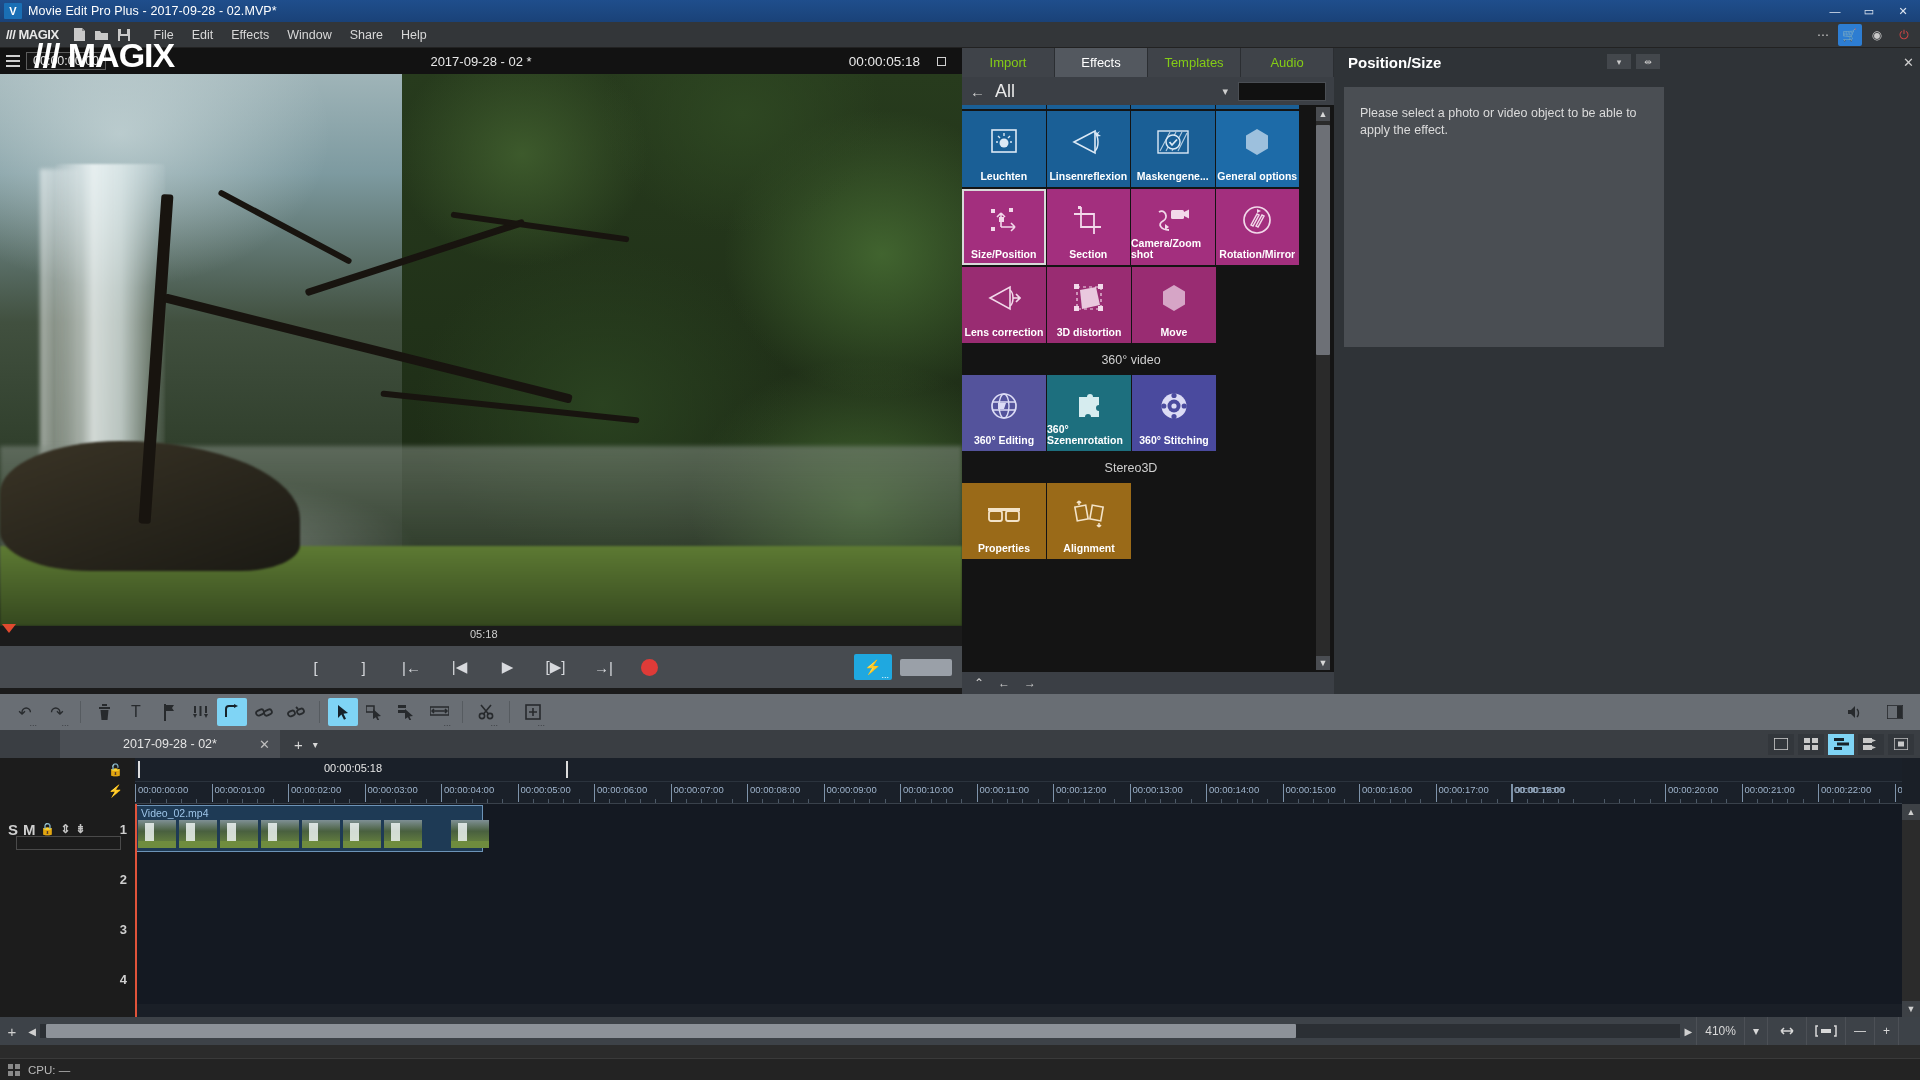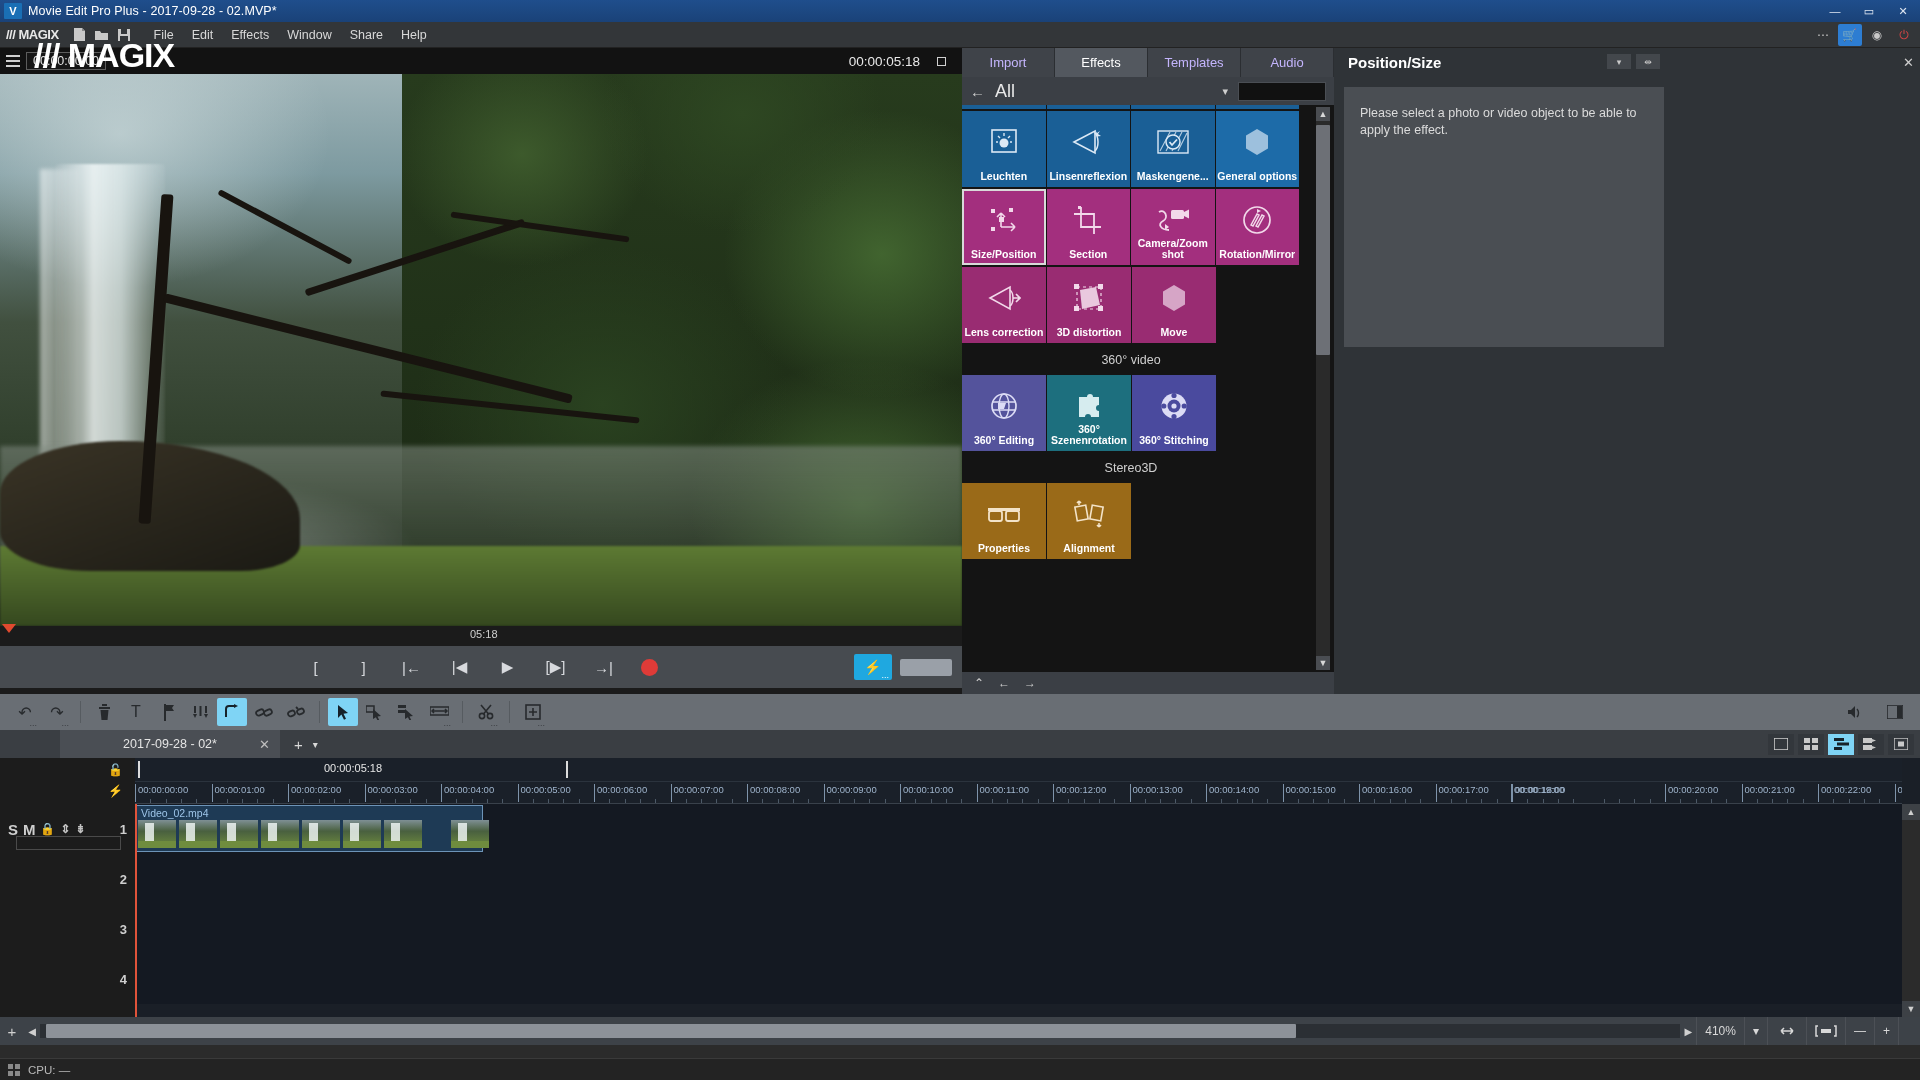--- a/index.html
+++ b/index.html
@@ -106,35 +106,35 @@
   .tp-flash { width:38px; height:26px; background:#1fa8e0; border-radius:2px;
     display:flex; align-items:center; justify-content:center; color:#fff; font-size:14px;
     position:relative; }
   .tp-flash::after { content:"..."; position:absolute; right:3px; bottom:0px; font-size:9px; }
   .tp-pill { width:52px; height:17px; background:#9aa0a8; border-radius:2px; }
 
   
   .fx-col { width:372px; background:#191919; display:flex; flex-direction:column; }
   .fx-tabs { height:29px; display:flex; background:#3f4349; }
   .fx-tab { flex:1; display:flex; align-items:center; justify-content:center;
-    font-size:13px; color:#c4b5fd; background:#3f4349; border-right:1px solid #2b2e32; }
+    font-size:13px; color:#84cc16; background:#3f4349; border-right:1px solid #2b2e32; }
   .fx-tab.active { background:#53585f; color:#fff; }
   .fx-bar { height:28px; background:#3b3f45; display:flex; align-items:center;
     padding:0 8px; gap:10px; }
   .fx-back { color:#cfcfcf; font-size:15px; }
   .fx-allw { font-size:18px; color:#e8e8e8; flex:1; }
   .fx-chev { color:#cfcfcf; font-size:11px; }
   .fx-search { width:88px; height:19px; background:#111; border:1px solid #4a4e54; }
   .fx-body { flex:1; position:relative; overflow:hidden; background:#141414; }
   .fx-grid { position:absolute; left:0; top:0; width:338px; }
   .fx-row { display:flex; }
   .tile { width:84px; height:76px; margin:0 1px 2px 0; position:relative;
     display:flex; flex-direction:column; align-items:center; justify-content:flex-end;
     padding-bottom:5px; color:#fff; font-size:10.5px; font-weight:bold;
-    text-align:center; line-height:11px; }
+    text-align:left; line-height:11px; }
   .tile .ic { position:absolute; top:12px; left:0; right:0; height:38px;
     display:flex; align-items:center; justify-content:center; }
   .tile.blue { background:#1a5f96; }
   .tile.blue2 { background:#1d6ba8; }
   .tile.mag { background:#a32f7e; }
   .tile.mag2 { background:#992c72; }
   .tile.sel { outline:2px solid #d9d9d9; outline-offset:-2px; }
   .tile.violet { background:#54539c; }
   .tile.teal { background:#1d6f7e; }
   .tile.indigo { background:#4a4a9e; }
@@ -309,20 +309,21 @@
 
   <div class="preview-col">
     <div class="pv-head">
       <div class="hamb">
           <i></i>
           <i></i>
           <i></i>
         </div>
       <div class="tc-box">00:00:00:00</div>
       <div class="pv-brand">/// MAGIX</div>
+      <div class="pv-center">2017-09-28 - 02 *</div>
       <div class="pv-tc-right">00:00:05:18</div>
       <div class="pv-sq"></div>
     </div>
     <div class="video-wrap">
       <div class="video">
         <div class="vid-sky"></div>
         <div class="canopy"></div>
         <div class="fall2"></div>
         <div class="fall"></div>
         <div class="mist"></div>

